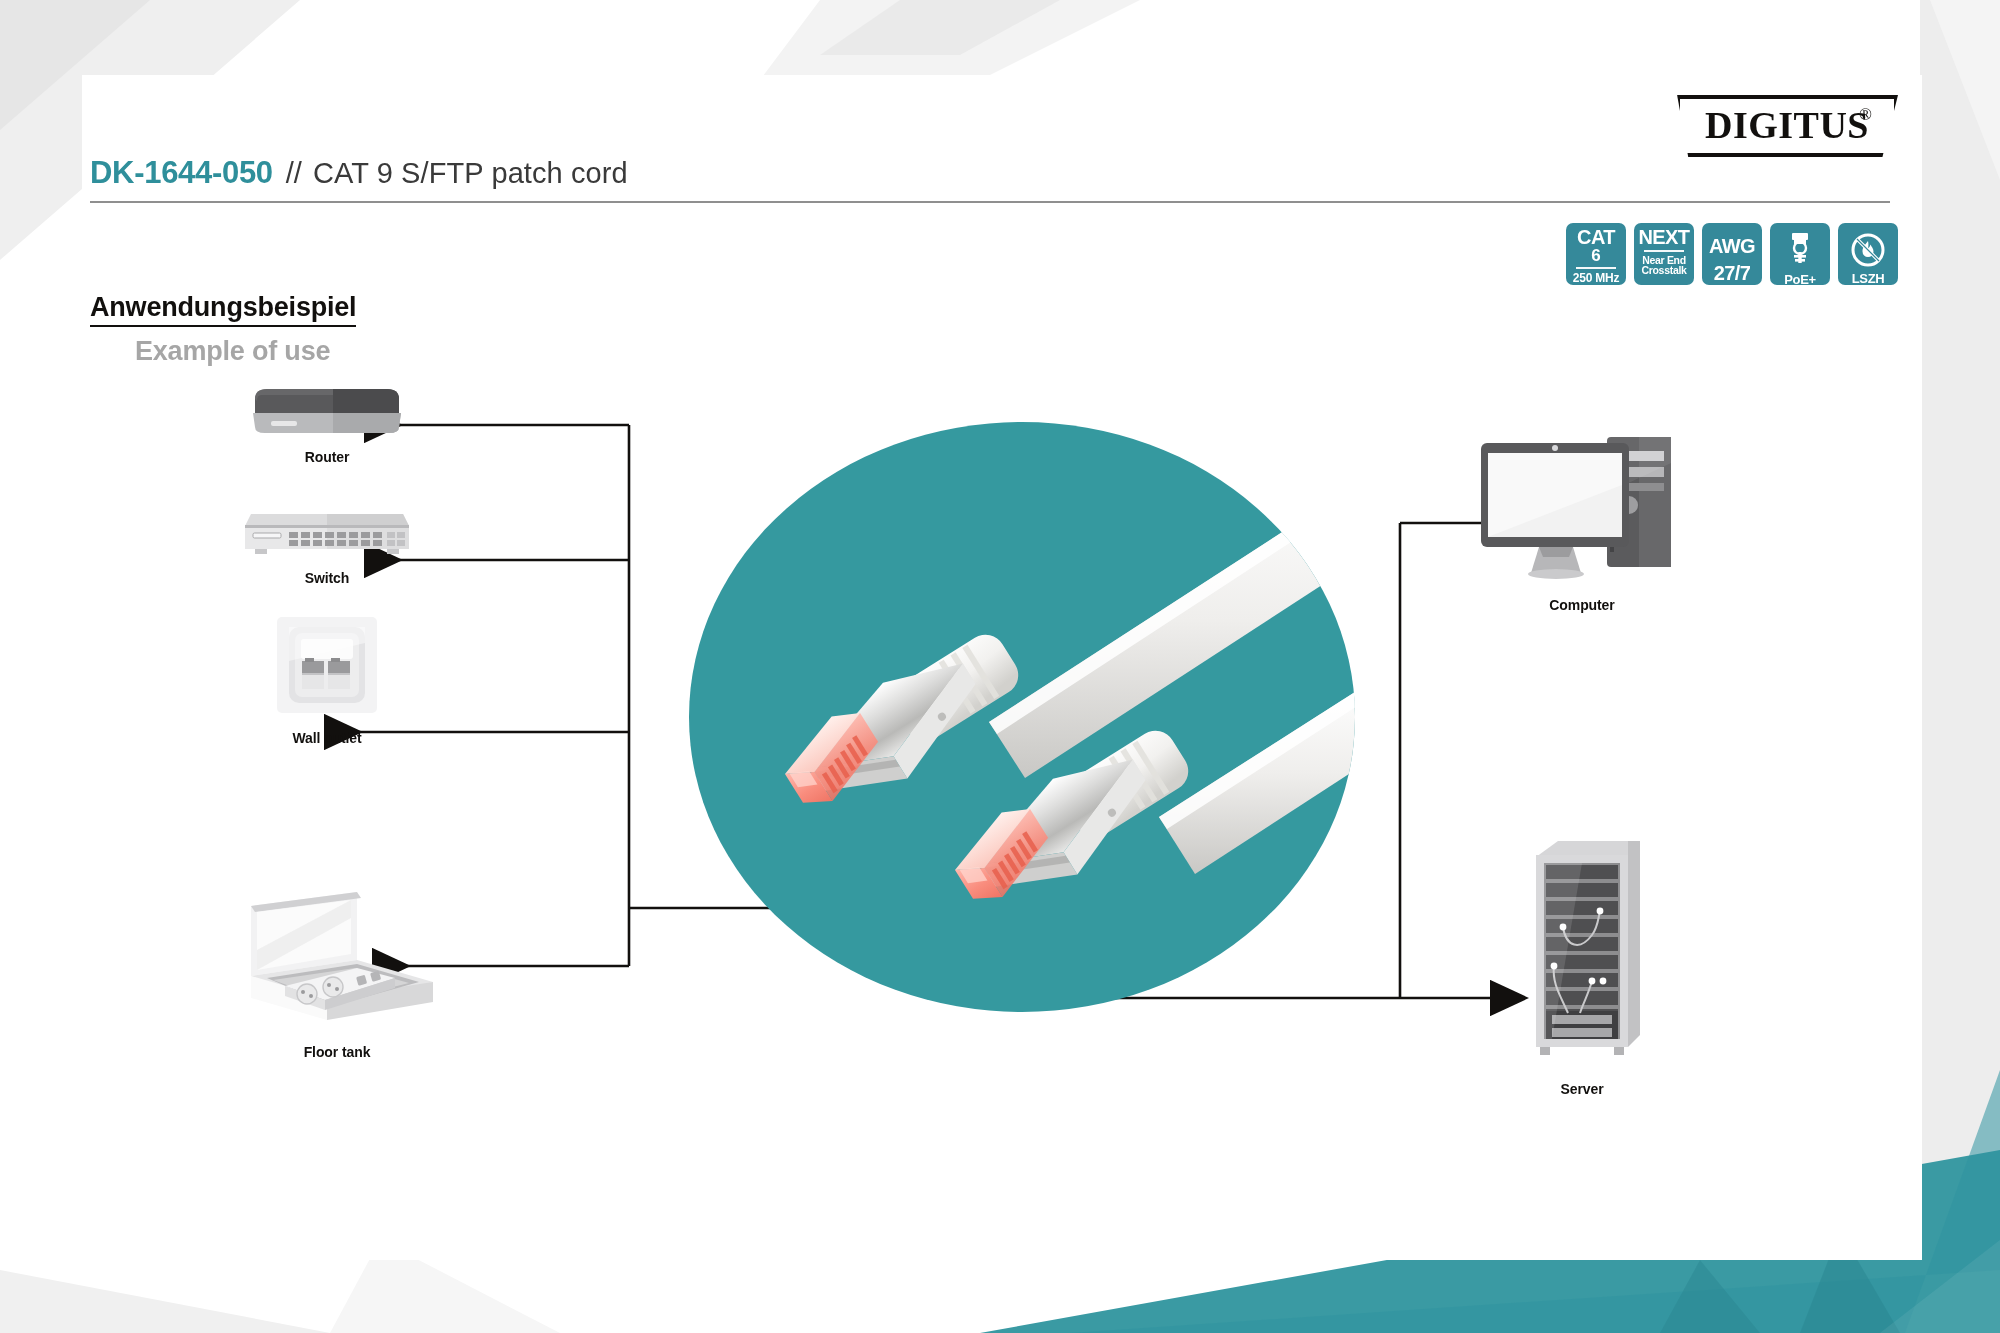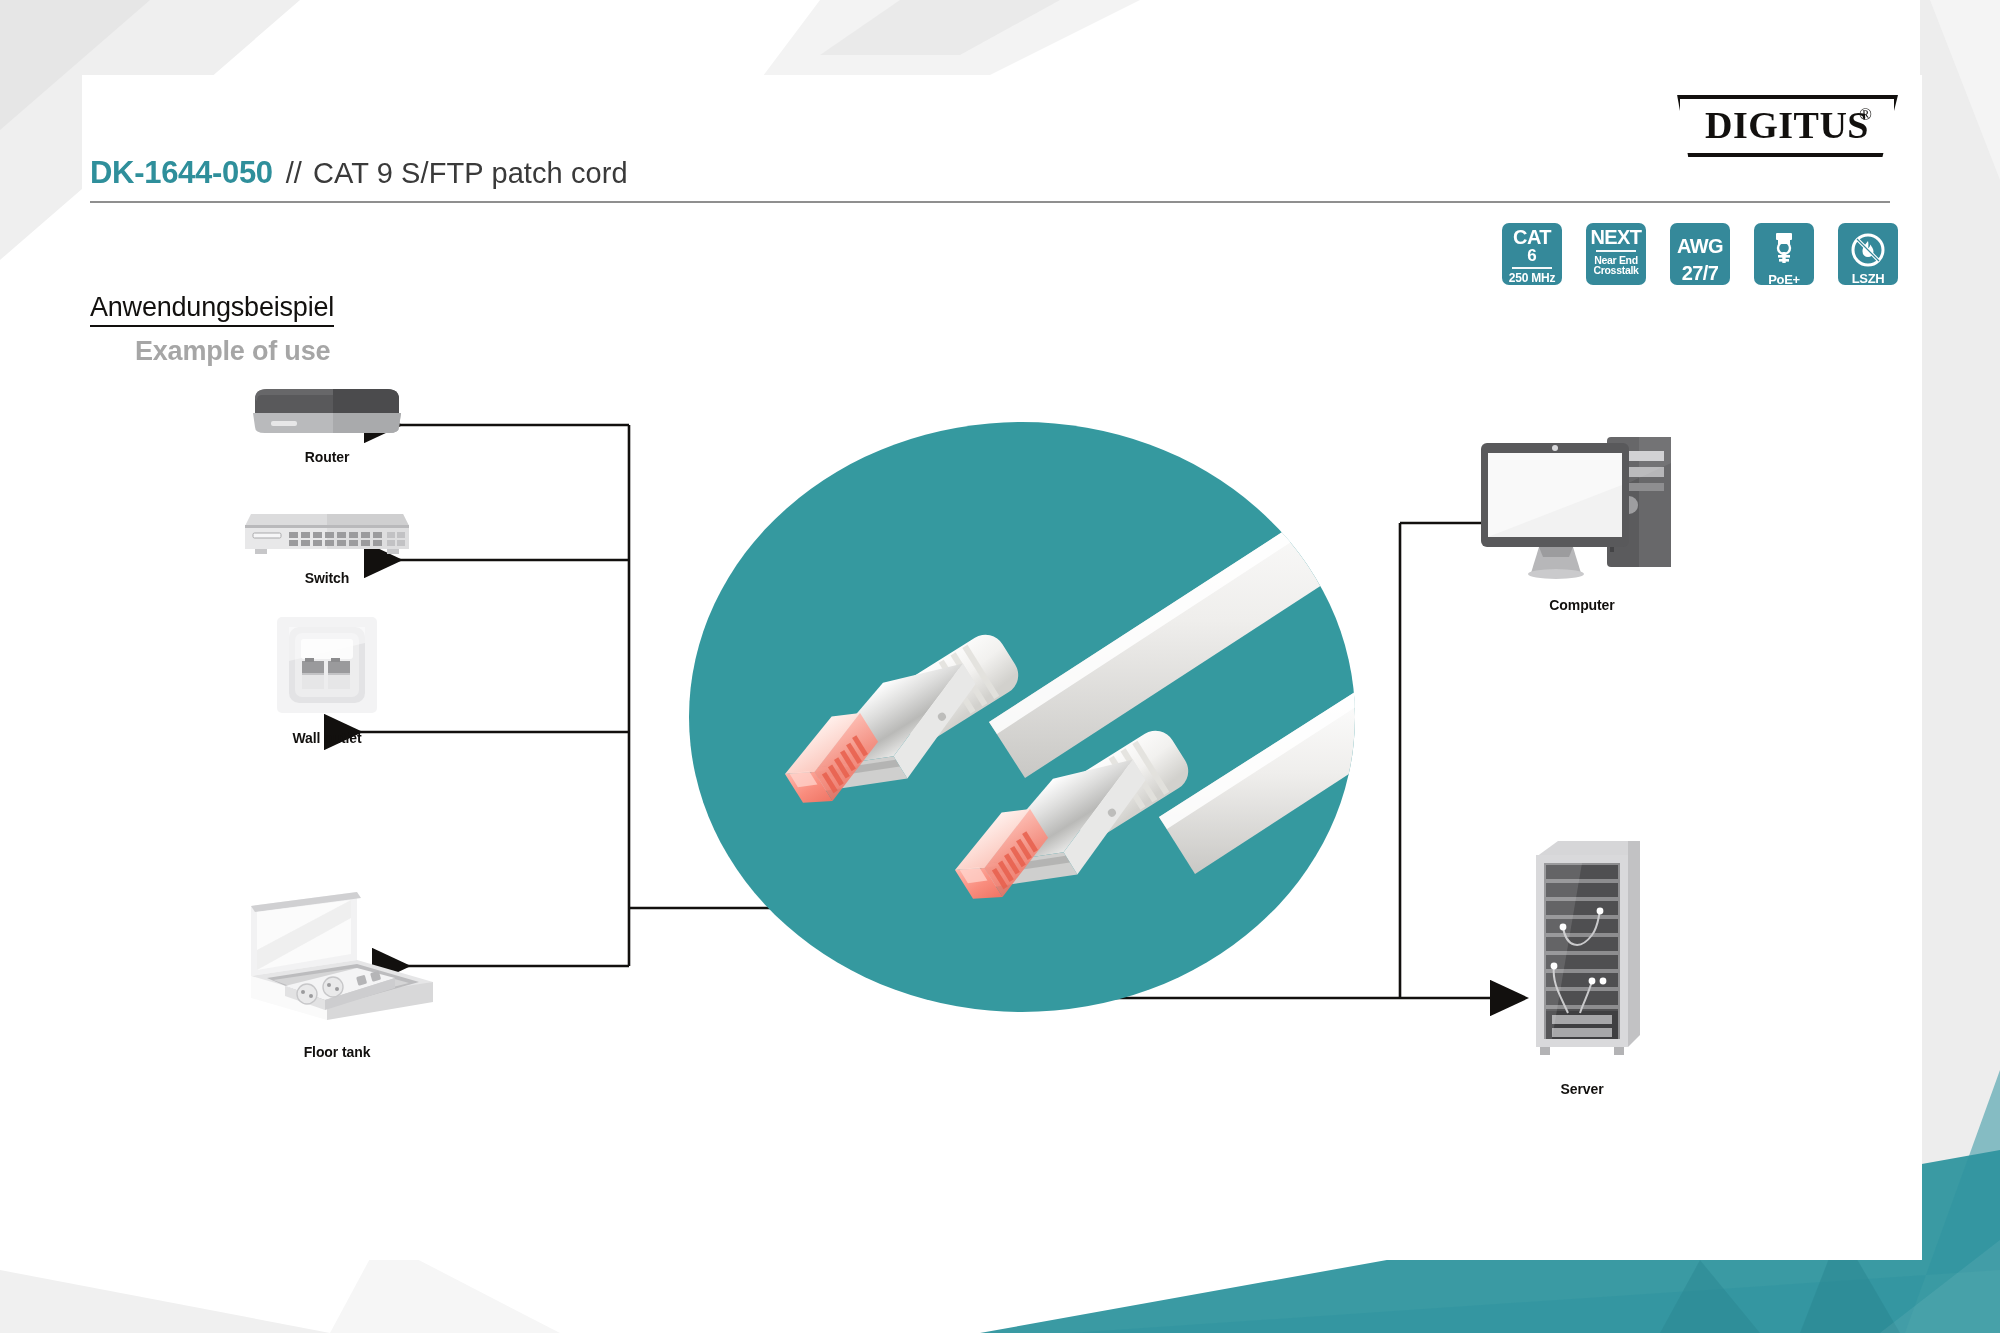--- a/index.html
+++ b/index.html
@@ -66,21 +66,21 @@
     font-size: 29px; color: #3a3a3a; letter-spacing: 0.1px;
   }
   #title-rule {
     position: absolute; left: 8px; top: 126px; width: 1800px; height: 2px;
     background: #8f8f8f;
   }
 
   
   #badges {
     position: absolute; right: 24px; top: 148px;
-    display: flex; gap: 24px;
+    display: flex; gap: 8px;
   }
   .badge {
     width: 60px; height: 62px;
     background: #35899a;
     border-radius: 7px;
     color: #ffffff;
     display: flex; flex-direction: column; align-items: center;
     padding-top: 4px;
     line-height: 1;
     position: relative;
@@ -89,21 +89,21 @@
   .badge .b-sub  { font-size: 17px; font-weight: bold; }
   .badge .b-rule { width: 40px; height: 1.5px; background: #ffffff; margin: 3px 0 3px 0; opacity: .95; }
   .badge .b-tiny { font-size: 12px; font-weight: bold; letter-spacing: -0.2px; }
   .badge .b-small{ font-size: 10.5px; font-weight: bold; letter-spacing: -0.3px; text-align: center; }
   .badge .b-foot { font-size: 13px; font-weight: bold; letter-spacing: -0.3px; }
   .badge .b-icon { display: block; }
 
   
   #section-head { position: absolute; left: 8px; top: 217px; }
   #section-head .de {
-    font-size: 27px; font-weight: normal; color: #12100e; letter-spacing: -0.2px;
+    font-size: 27px; font-weight: bold; color: #12100e; letter-spacing: -0.2px;
     display: inline-block; padding-bottom: 2px; border-bottom: 2.5px solid #12100e;
   }
   #section-head .en {
     margin-top: 9px;
     font-size: 27px; font-weight: bold; color: #a6a6a6; letter-spacing: -0.2px; margin-left: 45px;
   }
 
   
   #diagram { position: absolute; left: 0; top: 0; width: 1840px; height: 1185px; }
   #wires { position: absolute; left: 0; top: 0; width: 1840px; height: 1185px; }

